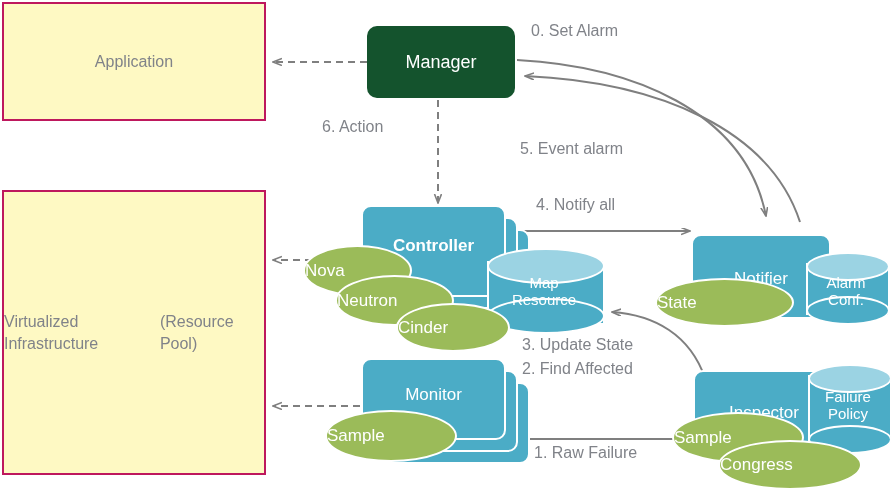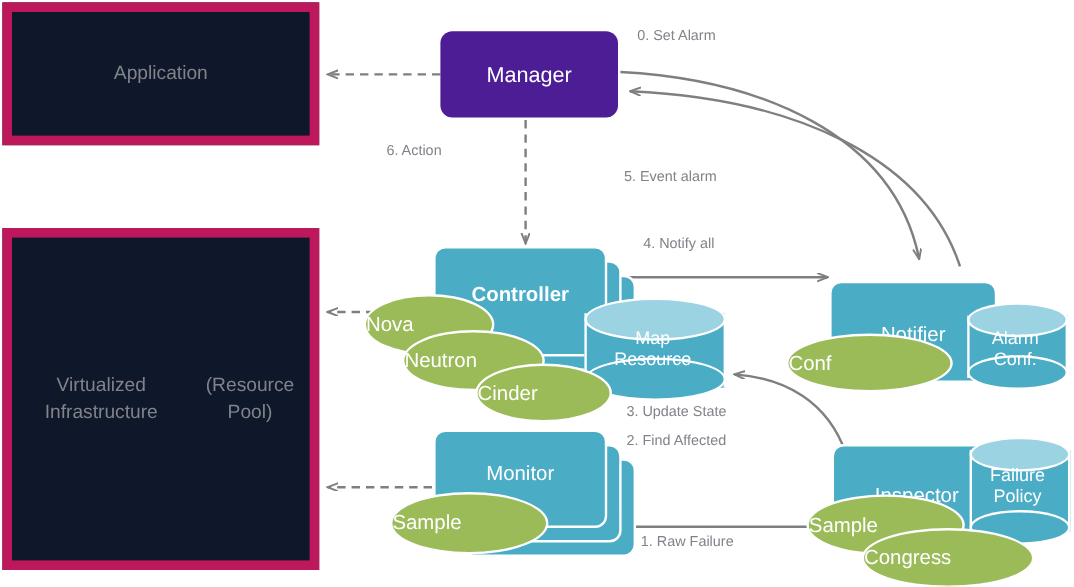--- a/index.html
+++ b/index.html
@@ -6,47 +6,47 @@
   #stage{
     position:relative;
     width:895px;height:489px;
     background:#ffffff;
     font-family:"Liberation Sans", sans-serif;
     overflow:hidden;
   }
   #svg-layer{position:absolute;left:0;top:0;width:895px;height:489px;}
   .node{position:absolute;box-sizing:border-box;}
   .plain-box{
-    border:8px solid #be185d;background:#0f172a;
+    border:2px solid #be185d;background:#fef9c3;
     display:flex;align-items:center;justify-content:center;
-    color:#808389;font-size:16px;text-align:center;line-height:1.35;
+    color:#808389;font-size:16px;text-align:left;line-height:1.35;
   }
   .mgr-box{
-    background:#4c1d95;border-radius:10px;
+    background:#14532d;border-radius:10px;
     display:flex;align-items:center;justify-content:center;
     color:#ffffff;font-size:18px;
   }
   .blue-rect{
     background:#4BACC6;border-radius:10px;border:2px solid #ffffff;
   }
   .blue-label{
     position:absolute;width:100%;text-align:center;color:#ffffff;font-size:17px;
   }
   .cyl{position:absolute;}
   .cyl .body{position:absolute;left:0;background:#4BACC6;border-left:2px solid #fff;border-right:2px solid #fff;}
   .cyl .top{position:absolute;left:0;background:#9BD3E3;border:2px solid #ffffff;border-radius:50%;}
   .cyl .bot{position:absolute;left:0;background:#4BACC6;border:2px solid #ffffff;border-radius:50%;}
   .cyl .txt{position:absolute;width:100%;text-align:center;color:#ffffff;font-size:15px;line-height:1.15;}
   .ellipse{
     position:absolute;background:#9BBB59;border:2px solid #ffffff;border-radius:50%;
     display:flex;align-items:center;justify-content:flex-start;
     color:#ffffff;font-size:17px;
   }
   .edge-label{
-    position:absolute;color:#808389;font-size:12px;white-space:nowrap;
+    position:absolute;color:#808389;font-size:16px;white-space:nowrap;
   }
 </style>
 </head>
 <body>
 
 <div id="stage">
 
   <svg id="svg-layer" viewBox="0 0 895 489">
     <defs>
       <marker id="ah" markerWidth="10" markerHeight="10" refX="9" refY="3.5" orient="auto" markerUnits="userSpaceOnUse">
@@ -127,21 +127,21 @@
   <div class="cyl" style="left:806px;top:252px;width:80px;height:75px;z-index:5;">
     <div class="body" style="top:11px;width:80px;height:52px;"></div>
     <div class="bot" style="top:44px;width:80px;height:25px;"></div>
     <div class="top" style="top:0px;width:80px;height:25px;"></div>
     <div class="txt" style="top:22px;">
       <div>Alarm</div>
       <div>Conf.</div>
     </div>
   </div>
   <div class="ellipse" style="left:655px;top:278px;width:135px;height:45px;z-index:7;">
-    <span>Conf</span>
+    <span>State</span>
   </div>
 
   <div class="node blue-rect" style="left:693px;top:370px;width:142px;height:85px;z-index:3;">
     <span class="blue-label" style="top:31px;">Inspector</span>
   </div>
   <div class="cyl" style="left:808px;top:364px;width:80px;height:92px;z-index:5;">
     <div class="body" style="top:11px;width:80px;height:68px;"></div>
     <div class="bot" style="top:61px;width:80px;height:25px;"></div>
     <div class="top" style="top:0px;width:80px;height:25px;"></div>
     <div class="txt" style="top:24px;">

